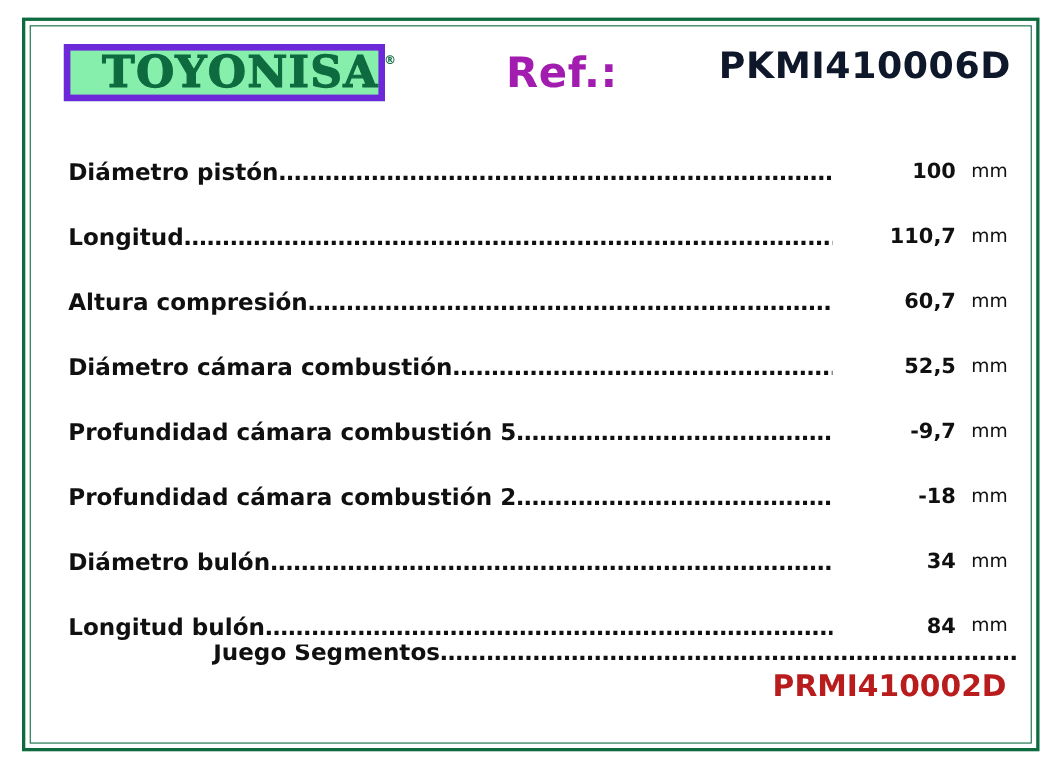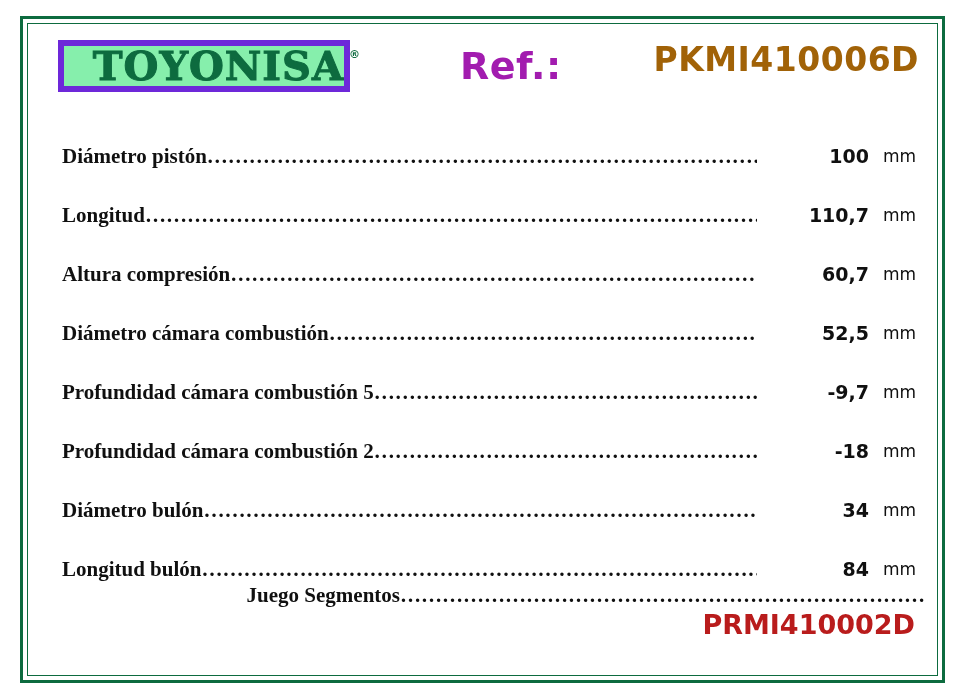--- a/index.html
+++ b/index.html
@@ -98,21 +98,21 @@
     color: #a21caf;
     letter-spacing: 0.5px;
     text-align: center;
   }
   .ref-value {
     position: absolute;
     right: 6px;
     top: 6px;
     font-size: 33px;
     font-weight: bold;
-    color: #a16207;
+    color: #0f172a;
     letter-spacing: 0.5px;
   }
 
   
   .spec-list {
     margin-top: 8px;
   }
   .spec-row {
     position: relative;
     height: 59px;
@@ -120,25 +120,24 @@
     align-items: flex-end;
   }
   .spec-row:last-child {
     height: 56px;
     flex-direction: column;
   }
   .label-wrap {
     position: relative;
     flex: 1 1 auto;
     display: flex;
-    align-items: center;
+    align-items: flex-end;
     overflow: hidden;
     padding-left: 22px;
     padding-bottom: 4px;
-    font-family: Liberation Serif, serif;
   }
   .label {
     font-size: 21px;
     font-weight: bold;
     color: #101010;
     white-space: nowrap;
   }
   .dots {
     font-size: 21px;
     font-weight: bold;

